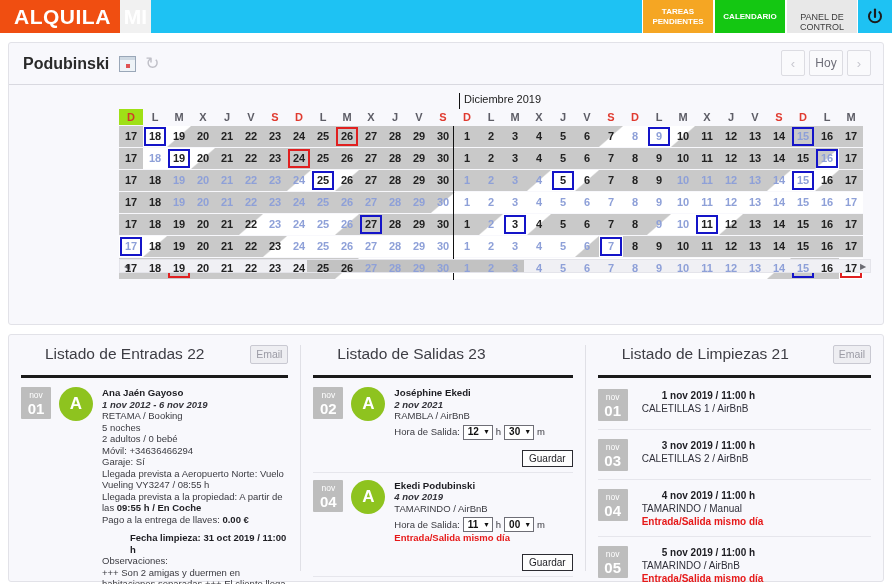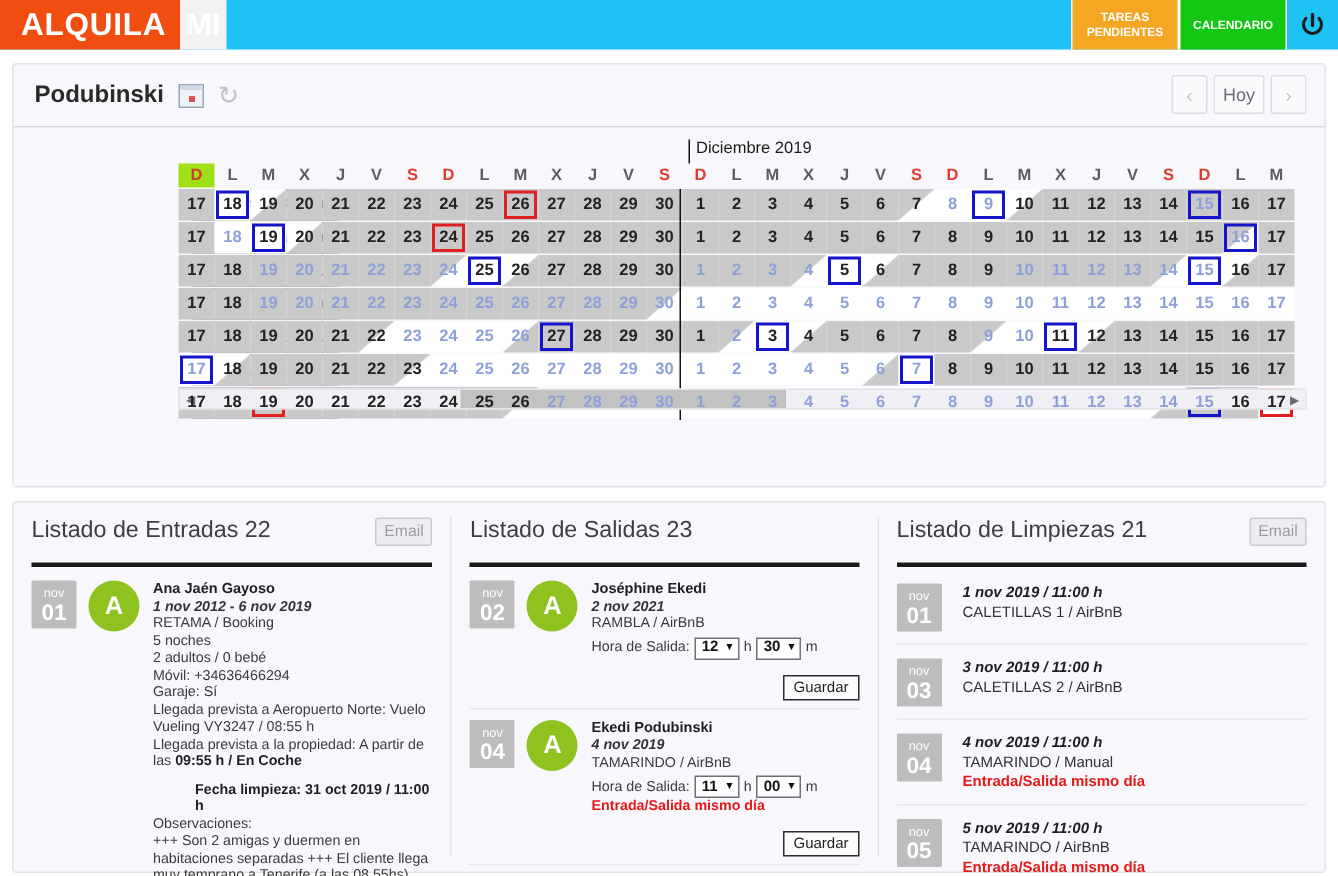--- a/index.html
+++ b/index.html
@@ -156,21 +156,21 @@
 
   
   #panels { position: absolute; left: 8px; top: 334px; width: 876px; height: 248px;
             background: #f8f8fc; border: 1px solid #e2e2e8; border-radius: 3px; display: flex; }
   .panel { position: relative; padding: 10px 12px 0 12px; }
   #panel-entradas { width: 292px; }
   #panel-salidas  { width: 284px; }
   #panel-limpiezas{ width: 298px; }
   .panel-div { width: 1px; background: #e0e0e6; margin: 10px 0; }
 
-  .panel-head { position: relative; height: 30px; }
+  .panel-head { position: relative; height: 30px; margin-left: 24px; }
   .panel-title { font-size: 15.5px; color: #3d3d44; }
   .email-btn {
     position: absolute; right: 0; top: 0; width: 38px; height: 19px;
     border: 1px solid #c9c9d2; background: #eeeef2; color: #9b9ba5;
     font-size: 10.5px; text-align: center; line-height: 17px; border-radius: 2px;
   }
   .panel-rule { height: 3px; background: #1a1a1a; margin-bottom: 2px; }
 
   .entry { position: relative; display: flex; padding: 7px 0 5px 0; border-bottom: 1px solid #e6e6ec; }
   .daybadge {
@@ -201,38 +201,42 @@
     justify-content: space-between; padding: 0 2px 0 4px; margin: 0 3px; font-weight: bold;
   }
   .sel .caret { font-size: 7px; margin-left: 3px; }
   .guardar-wrap { text-align: right; margin-top: 3px; }
   .guardar {
     display: inline-block; border: 1px solid #2b2b31; background: #fdfdfd;
     font-size: 10px; color: #1d1d22; padding: 2px 6px;
   }
   .limp-entry { display: flex; padding: 9px 0 8px 0; border-bottom: 1px solid #e6e6ec; }
   .limp-body { margin-left: 14px; font-size: 10px; color: #30303a; line-height: 13px; }
-  .limp-date { font-style: italic; font-weight: bold; font-size: 10px; color: #1d1d22; }
+  .limp-date { font-weight: bold; font-size: 10px; color: #1d1d22; margin-left: 20px; }
 </style>
 </head>
 <body>
 
 <div class="topbar">
   <div class="logo-wrap">
     <div class="logo-alquila">ALQUILA</div>
     <div class="logo-mi">MI</div>
   </div>
   <div class="topbar-spacer"></div>
 
   <div class="navbtn tareas">
     <span>TAREAS</span>
     <span>PENDIENTES</span>
   </div>
   <div class="navbtn cal">
     <span>CALENDARIO</span>
+  </div>
+  <div class="navbtn panel">
+    <span>PANEL DE</span>
+    <span>CONTROL</span>
   </div>
   <div class="powerwrap">
     <svg class="power-icon" viewBox="0 0 24 24">
       <path d="M12 3 L12 12" stroke="#1b1b1b" stroke-width="2.6" fill="none" stroke-linecap="round"></path>
       <path d="M6.8 6.2 A7.2 7.2 0 1 0 17.2 6.2" stroke="#1b1b1b" stroke-width="2.4" fill="none" stroke-linecap="round"></path>
     </svg>
   </div>
 </div>
 
 <div class="card" id="calendar-card">
@@ -562,20 +566,21 @@
       <div class="entry-body">
         <div class="e-name">Ana Jaén Gayoso</div>
         <div class="e-dates">1 nov 2012 - 6 nov 2019</div>
         <div class="e-line">RETAMA / Booking</div>
         <div class="e-line">5 noches</div>
         <div class="e-line">2 adultos / 0 bebé</div>
         <div class="e-line">Móvil: +34636466294</div>
         <div class="e-line">Garaje: Sí</div>
         <div class="e-line">Llegada prevista a Aeropuerto Norte: Vuelo Vueling VY3247 / 08:55 h</div>
         <div class="e-line"><span>Llegada prevista a la propiedad: A partir de las </span><span class="e-strong">09:55 h / En Coche</span></div>
+        <div class="e-line"><span>Pago a la entrega de llaves: </span><span class="e-strong">0.00 €</span></div>
         <div class="e-obs-title">Fecha limpieza: 31 oct 2019 / 11:00 h</div>
         <div class="e-line">Observaciones:</div>
         <div class="e-line">+++ Son 2 amigas y duermen en habitaciones separadas +++ El cliente llega muy temprano a Tenerife (a las 08.55hs) +++ Aunque podría estar en SC a partir de las 10.00hs, sabe que la entrega de llaves será alrededor de las 11.30hs +++ En</div>
       </div>
     </div>
   </div>
 
   <div class="panel-div"></div>
 
   <div class="panel" id="panel-salidas">

